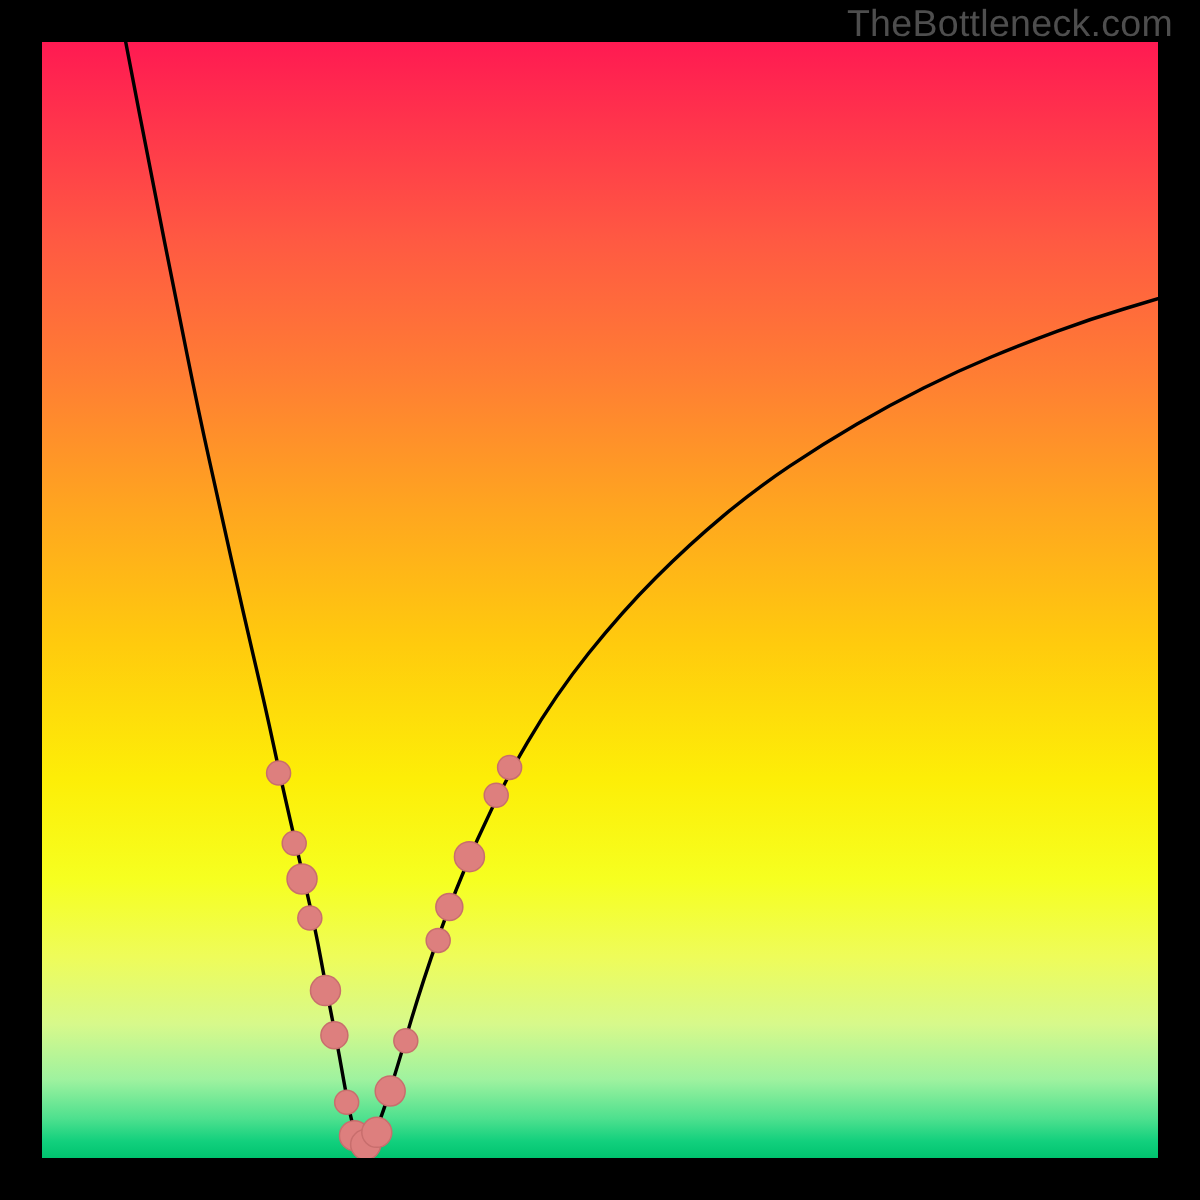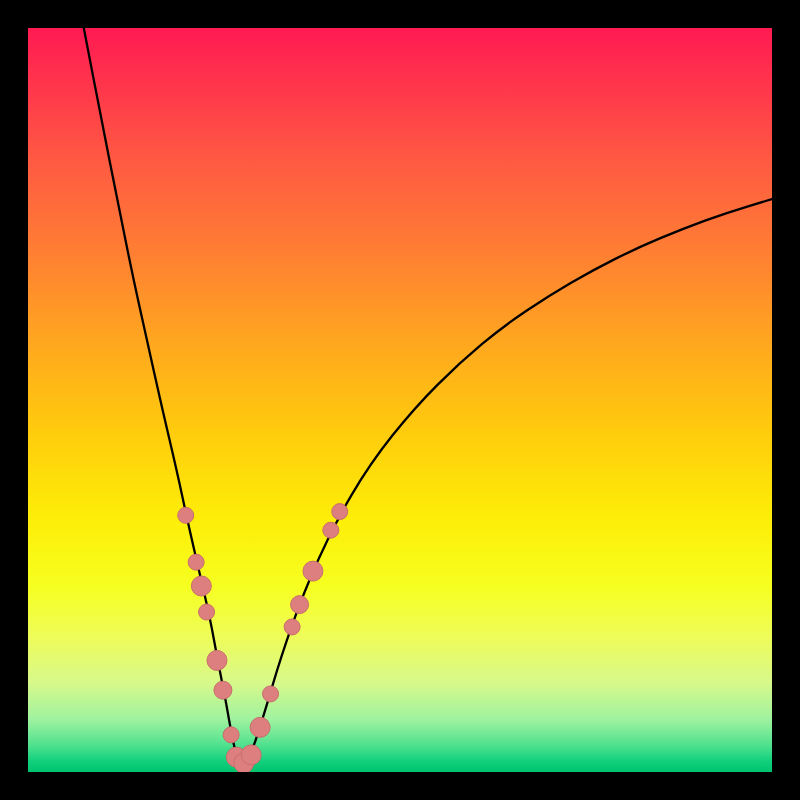--- a/index.html
+++ b/index.html
@@ -59,20 +59,21 @@
     top: 0;
     left: 0;
     width: 744px;
     height: 744px;
   }
 </style>
 </head>
 <body>
 
 <div class="frame">
+  <div class="watermark">TheBottleneck.com</div>
 
   <div class="plot">
     <svg class="curve" viewBox="0 0 744 744" preserveAspectRatio="none">
       <path id="curve-path" fill="none" stroke="#000" stroke-width="2.3" stroke-linecap="round" stroke-linejoin="round" d="M 55.8 0 Q 55.8 0 65.1 48.360000000000014 Q 74.4 96.72000000000003 81.84 133.92000000000002 Q 89.28 171.12 96.72 208.32 Q 104.16000000000001 245.51999999999998 111.60000000000001 279 Q 119.04 312.48 126.47999999999999 345.96000000000004 Q 133.92 379.44 141.36 411.06 Q 148.8 442.68 154.38 468.72 Q 159.96 494.76 165.54000000000002 518.94 Q 171.12 543.12 176.7 567.3 Q 182.28 591.48 186 611.94 Q 189.72 632.4 193.44 651 Q 197.16 669.6 199.764 684.48 Q 202.36800000000002 699.36 204.60000000000002 710.52 Q 206.83200000000002 721.68 209.06400000000002 728.376 Q 211.296 735.072 214.272 735.072 Q 217.248 735.072 220.968 728.376 Q 224.688 721.68 230.64 703.0799999999999 Q 236.592 684.48 244.776 656.58 Q 252.96 628.6800000000001 264.12 597.0600000000001 Q 275.28 565.44 290.15999999999997 531.96 Q 305.03999999999996 498.48 323.64 466.86 Q 342.24 435.24 364.56 407.34000000000003 Q 386.88 379.44 409.2 357.12 Q 431.52 334.79999999999995 453.84000000000003 316.2 Q 476.16 297.6 498.48 282.72 Q 520.8 267.84 543.12 254.81999999999996 Q 565.44 241.79999999999995 587.76 230.64 Q 610.0799999999999 219.48000000000002 632.4 210.18 Q 654.72 200.88 677.04 192.69599999999997 Q 699.36 184.51199999999994 721.6800000000001 177.81599999999997 T 744 171.12"></path>
       <g id="dot-layer">
           <circle cx="157.728" cy="487.32" r="8" fill="#dd7f7e" stroke="#c86e6d" stroke-width="1"></circle>
           <circle cx="168.144" cy="534.192" r="8" fill="#dd7f7e" stroke="#c86e6d" stroke-width="1"></circle>
           <circle cx="173.352" cy="558" r="10" fill="#dd7f7e" stroke="#c86e6d" stroke-width="1"></circle>
           <circle cx="178.56" cy="584.04" r="8" fill="#dd7f7e" stroke="#c86e6d" stroke-width="1"></circle>
           <circle cx="188.976" cy="632.4" r="10" fill="#dd7f7e" stroke="#c86e6d" stroke-width="1"></circle>

